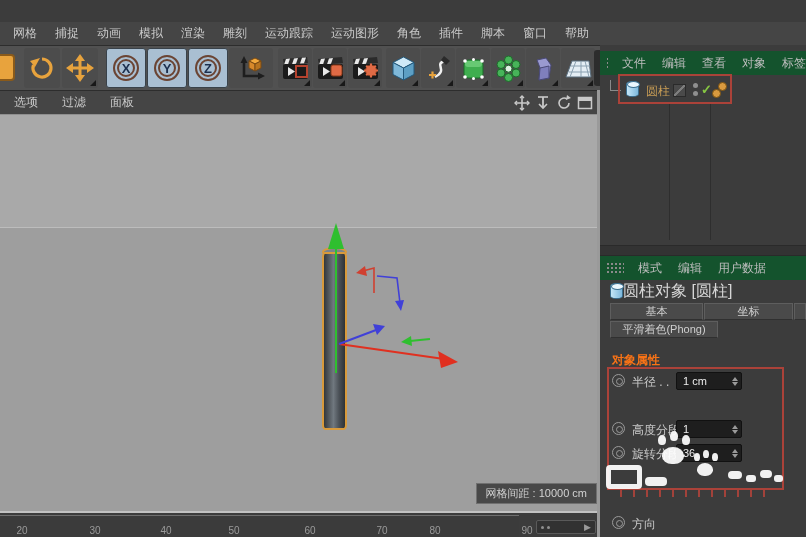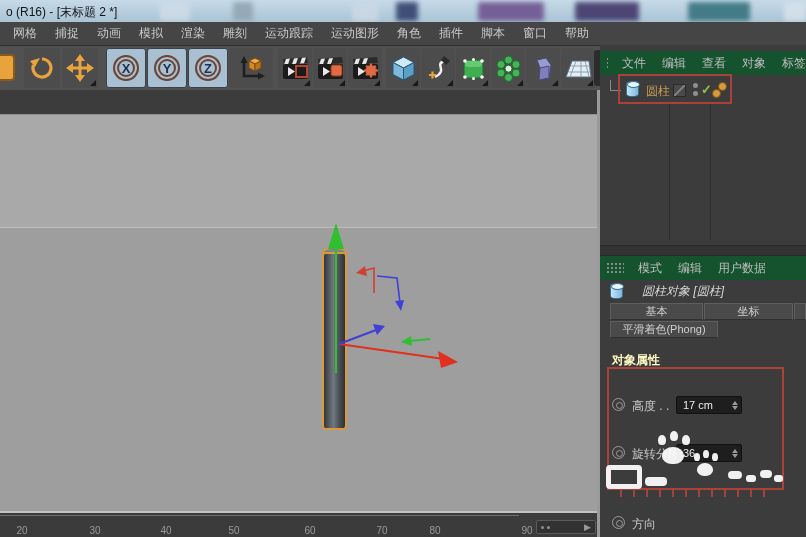--- a/index.html
+++ b/index.html
@@ -81,24 +81,24 @@
     background-image:linear-gradient(135deg, transparent 44%, #7d7d7d 44%, #7d7d7d 56%, transparent 56%); }
   .tgl-dot { position:absolute; left:93px; width:5px; height:5px; border-radius:50%; background:#8f8f8f; }
   .tgl-check { position:absolute; left:101px; top:4px; color:#86c643; font-size:13px; font-weight:bold; }
   .phong-tag { position:absolute; left:112px; top:4px; width:18px; height:18px; }
   .phong-tag i { position:absolute; width:9px; height:9px; border-radius:50%; background:#d99a3f; border:1px solid #7a5212; }
   .col-line { position:absolute; top:59px; width:1px; height:136px; background:#2e2e2e; }
   .panel-divider { position:absolute; left:0; top:200px; width:206px; height:11px; background:#333333;
     border-top:1px solid #2a2a2a; border-bottom:1px solid #2a2a2a; }
   .am-title { position:absolute; left:0; top:234px; width:206px; height:24px; display:flex; align-items:center; }
   .am-title .cyl-icon { position:relative; left:10px; }
-  .am-title span { margin-left:29px; color:#d6d6d6; font-size:12px;font-style:italic; }
+  .am-title span { margin-left:10px; color:#d6d6d6; font-size:16px; }
   .tab { position:absolute; height:17px; background:#4a4a4a; border:1px solid #5e5e5e; border-bottom-color:#303030;
     color:#d0d0d0; font-size:11px; display:flex; align-items:center; justify-content:center; }
-  .section-label { position:absolute; left:12px; top:307px; color:#fef9c3; font-size:12px; font-weight:bold; }
+  .section-label { position:absolute; left:12px; top:307px; color:#f97316; font-size:12px; font-weight:bold; }
   .prop-row { position:absolute; left:0; width:206px; height:20px; }
   .radio { position:absolute; left:12px; top:2px; width:13px; height:13px; border:1px solid #9a9a9a; border-radius:50%; }
   .radio::after { content:""; position:absolute; left:3px; top:3px; width:5px; height:5px;
     border:1px solid #9a9a9a; border-radius:50%; }
   .prop-label { position:absolute; left:32px; top:2px; font-size:12px; color:#c8c8c8; white-space:nowrap; }
   .prop-input { position:absolute; left:76px; top:0; width:66px; height:18px; background:#1e1e1e;
     border:1px solid #111; border-radius:2px; color:#ececec; font-size:11px; line-height:16px; padding-left:6px; }
   .stepper { position:absolute; right:2px; top:1px; width:9px; height:14px; display:flex; flex-direction:column;
     align-items:center; justify-content:center; gap:1px; }
   .stepper .up { border-left:3px solid transparent; border-right:3px solid transparent; border-bottom:4px solid #9a9a9a; }
@@ -112,31 +112,20 @@
   
   .wm { position:absolute; background:#ffffff; opacity:.93; filter:blur(.4px); }
   .wm.paw { border-radius:50% 50% 45% 45%; }
   .wm.ring-rect { background:transparent; border:5px solid #fff; border-radius:4px; }
 </style>
 </head>
 <body>
 
 <div class="app">
 
-  <div class="titlebar">
-    <div class="blurrect" style="left:160px;width:30px;background:#cfdce6;"></div>
-    <div class="blurrect" style="left:233px;width:20px;background:#8fa3b0;"></div>
-    <div class="blurrect" style="left:352px;width:26px;background:#cdd9e4;"></div>
-    <div class="blurrect" style="left:396px;width:22px;background:#2b3a66;"></div>
-    <div class="blurrect" style="left:478px;width:66px;background:#6a4d8a;"></div>
-    <div class="blurrect" style="left:575px;width:64px;background:#3b2f63;"></div>
-    <div class="blurrect" style="left:688px;width:62px;background:#2f6e79;"></div>
-    <div class="blurrect" style="left:784px;width:22px;background:#d8e2ea;"></div>
-    <span class="title">o (R16) - [末标题 2 *]</span>
-  </div>
 
   <div class="menubar">
     <span>网格</span>
     <span>捕捉</span>
     <span>动画</span>
     <span>模拟</span>
     <span>渲染</span>
     <span>雕刻</span>
     <span>运动跟踪</span>
     <span>运动图形</span>
@@ -275,39 +264,64 @@
     </div>
     <div class="tbtn corner" style="left:561px;">
       <svg width="28" height="27" viewBox="0 0 28 27">
         <polygon points="2,22 8,6 25,6 27,22" fill="#e4eef5" stroke="#5a6e7e"></polygon>
         <path d="M5,17 h21 M7,11 h19 M12,6 l-6,16 M17,6 l0,16 M21,6 l4,16" stroke="#8aa0b0" stroke-width="1" fill="none"></path>
       </svg>
     </div>
     <div class="partial-right"></div>
   </div>
 
+  <div class="vp-menubar">
+    <span class="mi">选项</span>
+    <span class="mi">过滤</span>
+    <span class="mi">面板</span>
+    <div class="vp-nav">
+      <svg width="18" height="18" viewBox="0 0 18 18">
+        <path d="M9 2v14M2 9h14" stroke="#c9c9c9" stroke-width="1.6"></path>
+        <path d="M7 4l2-2 2 2M7 14l2 2 2-2M4 7l-2 2 2 2M14 7l2 2-2 2" stroke="#c9c9c9" stroke-width="1.4" fill="none"></path>
+      </svg>
+      <svg width="18" height="18" viewBox="0 0 18 18">
+        <path d="M9 3v10" stroke="#c9c9c9" stroke-width="1.8"></path>
+        <path d="M5 10l4 4 4-4" stroke="#c9c9c9" stroke-width="1.6" fill="none"></path>
+        <path d="M4 3h10" stroke="#c9c9c9" stroke-width="1.6"></path>
+      </svg>
+      <svg width="18" height="18" viewBox="0 0 18 18">
+        <path d="M14 9a5 5 0 1 1-2-4" stroke="#c9c9c9" stroke-width="1.6" fill="none"></path>
+        <polygon points="12,1 16,4 11,6" fill="#c9c9c9"></polygon>
+      </svg>
+      <svg width="18" height="18" viewBox="0 0 18 18">
+        <rect x="2.5" y="3.5" width="13" height="11" fill="none" stroke="#c9c9c9" stroke-width="1.5"></rect>
+        <rect x="2.5" y="3.5" width="13" height="3.5" fill="#c9c9c9"></rect>
+      </svg>
+    </div>
+  </div>
 
   <div class="viewport">
     <div class="vp-upper"></div>
     <div class="cyl-cap"></div>
     <div class="cyl-body"></div>
     <svg class="axes" width="600" height="399" viewBox="0 0 600 399">
       <line x1="336" y1="132" x2="336" y2="258" stroke="#2fbf2f" stroke-width="2"></line>
       <polygon points="336,108 328,134 344,134" fill="#2fbf2f"></polygon>
       <line x1="339" y1="229" x2="444" y2="244" stroke="#e03020" stroke-width="2"></line>
       <polygon points="458,247 438,236 441,253" fill="#e03020"></polygon>
       <line x1="339" y1="229" x2="376" y2="215" stroke="#4040d8" stroke-width="2"></line>
       <polygon points="385,211 373,209 377,220" fill="#4040d8"></polygon>
       <line x1="430" y1="224" x2="410" y2="226" stroke="#2fbf2f" stroke-width="2"></line>
       <polygon points="401,227 411,221 412,231" fill="#2fbf2f"></polygon>
       <polyline points="374,178 374,153 363,156" stroke="#d04030" stroke-width="1.6" fill="none"></polyline>
       <polygon points="356,158 365,151 367,161" fill="#d04030"></polygon>
       <polyline points="377,161 397,163 400,188" stroke="#4040d8" stroke-width="1.6" fill="none"></polyline>
       <polygon points="401,196 395,186 404,185" fill="#4040d8"></polygon>
     </svg>
+    <div class="grid-label">网格间距 : 10000 cm</div>
   </div>
 
   <div class="timeline">
     <span class="tick" style="left:12px;">20</span>
     <span class="tick" style="left:85px;">30</span>
     <span class="tick" style="left:156px;">40</span>
     <span class="tick" style="left:224px;">50</span>
     <span class="tick" style="left:300px;">60</span>
     <span class="tick" style="left:372px;">70</span>
     <span class="tick" style="left:425px;">80</span>
@@ -370,25 +384,36 @@
     <div class="tab" style="left:104px;top:258px;width:89px;">
       <span>坐标</span>
     </div>
     <div class="tab" style="left:194px;top:258px;width:12px;"></div>
     <div class="tab" style="left:10px;top:276px;width:108px;">
       <span>平滑着色(Phong)</span>
     </div>
 
     <span class="section-label">对象属性</span>
 
-    <div class="prop-row" style="top:351px;">
+    <div class="prop-row" style="top:327px;">
       <span class="radio"></span>
-      <span class="prop-label">高度 . .</span>
+      <span class="prop-label">半径 . .</span>
       <div class="prop-input">
-        <span>17 cm</span>
+        <span>1 cm</span>
+        <span class="stepper">
+            <span class="up"></span>
+            <span class="dn"></span>
+          </span>
+      </div>
+    </div>
+    <div class="prop-row" style="top:375px;">
+      <span class="radio"></span>
+      <span class="prop-label">高度分段</span>
+      <div class="prop-input">
+        <span>1</span>
         <span class="stepper">
             <span class="up"></span>
             <span class="dn"></span>
           </span>
       </div>
     </div>
     <div class="prop-row" style="top:399px;">
       <span class="radio"></span>
       <span class="prop-label">旋转分段</span>
       <div class="prop-input">

